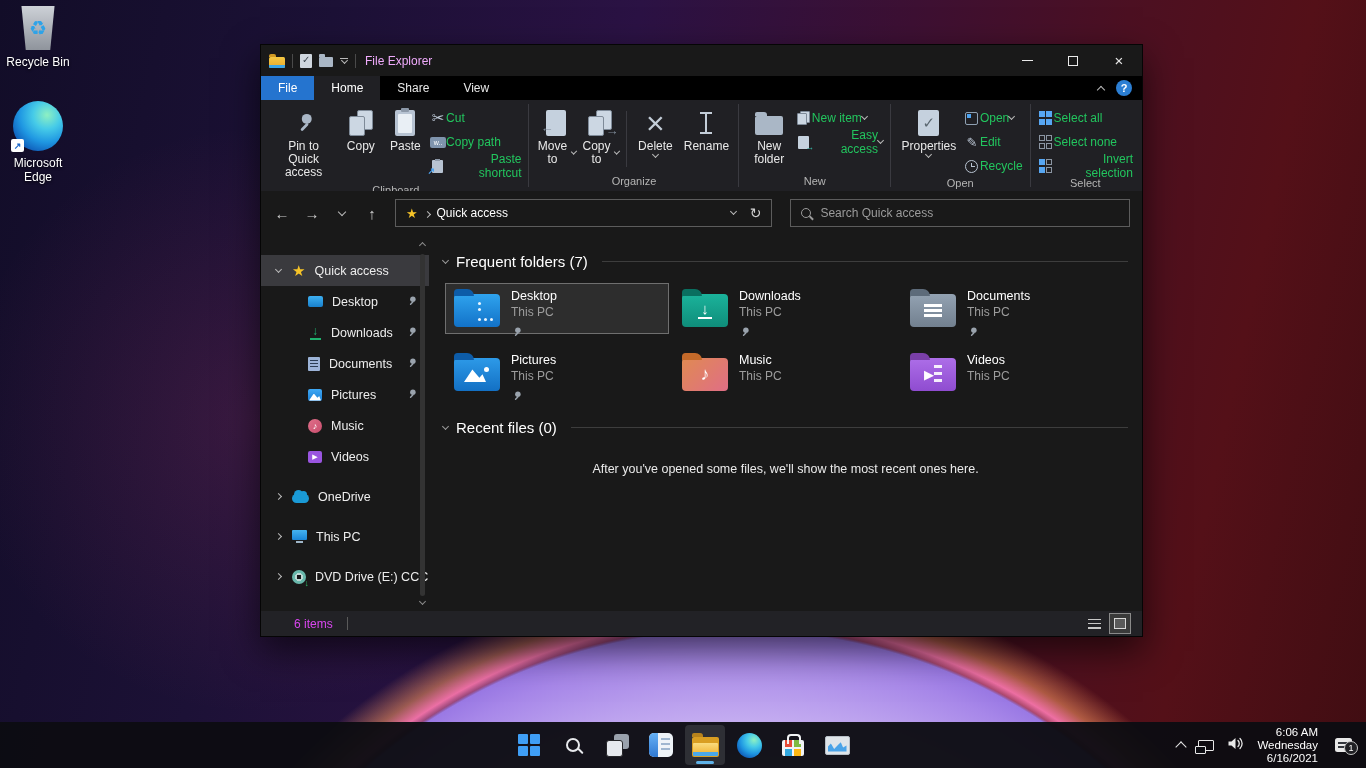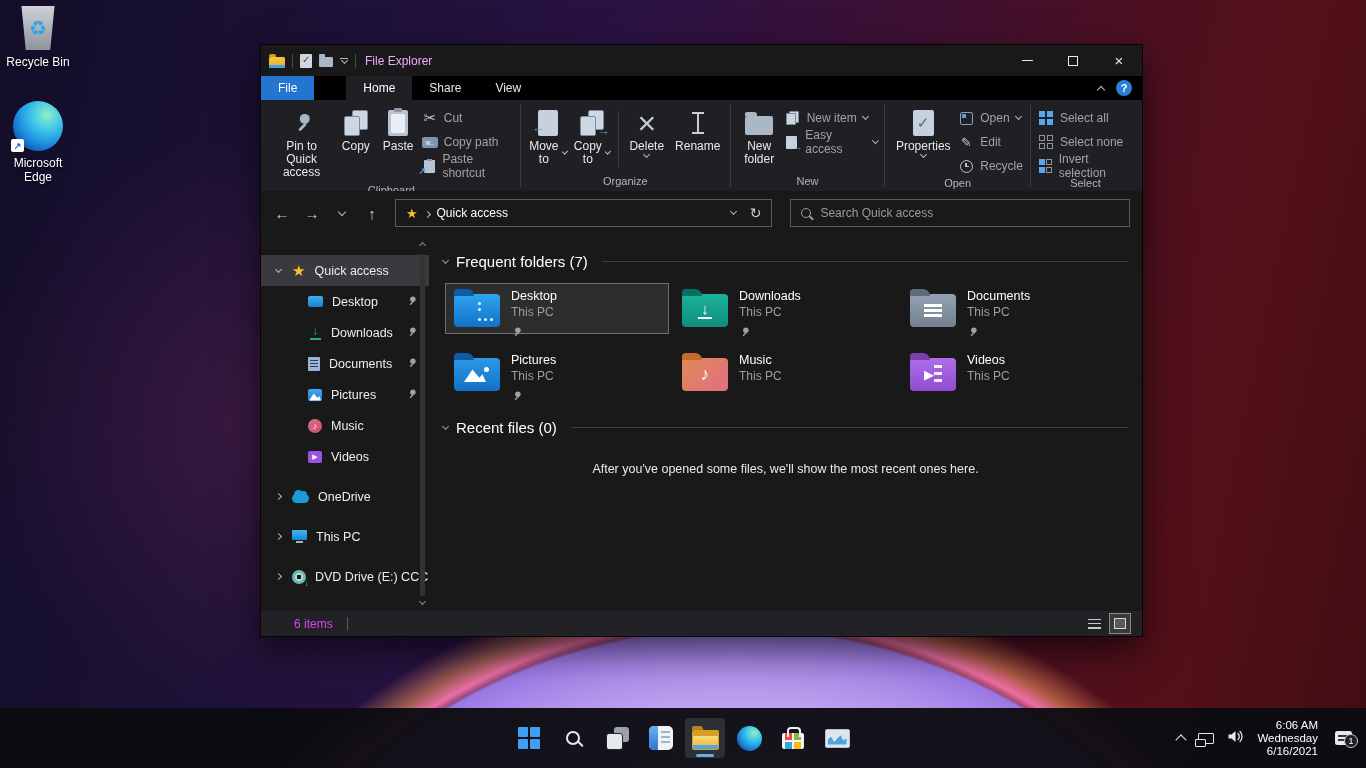--- a/index.html
+++ b/index.html
@@ -50,35 +50,35 @@
   .wcontrols { margin-left:auto; display:flex; height:100%; }
   .wc { width:46px; height:100%; display:flex; align-items:center; justify-content:center; }
   .wc-min i { display:block; width:11px; height:1.3px; background:#eaeaea; }
   .wc-max i { display:block; width:10px; height:10px; border:1.2px solid #eaeaea; }
   .wc-close { font-size:15px; color:#eaeaea; }
 
   
   .tabrow { height:24px; background:#000; display:flex; align-items:stretch; }
   .tab { padding:12px 17px; font-size:12px; display:flex; align-items:center; color:#e8e8e8; }
   .tab-file { background:#2574cf; color:#fff; }
-  .tab-active { background:#202024; color:#fff;margin-left:32px; }
+  .tab-active { background:#202024; color:#fff; }
   .tabrow-right { margin-left:auto; display:flex; align-items:center; gap:12px; padding-right:10px; }
   .helpbtn { width:16px; height:16px; border-radius:50%; background:#2c7fd4; color:#fff; font-size:11px; font-weight:bold; display:flex; align-items:center; justify-content:center; }
 
   
   .ribbon { height:91px; background:#202024; display:flex; align-items:stretch; padding:0 2px; }
   .rgroup { display:flex; flex-direction:column; }
   .gbody { flex:1; display:flex; align-items:flex-start; padding:5px 7px 0 7px; gap:4px; }
   .glabel { height:18px; line-height:16px; text-align:center; font-size:11px; color:#b5b5b5; }
   .gsep { width:1px; background:#3a3a40; margin:4px 0; }
   .rbtn-lg { display:flex; flex-direction:column; align-items:center; padding:3px 3px; gap:2px; }
   .rlab { font-size:12px; line-height:13px; text-align:center; color:#e8e8e8; }
   .ri { height:30px; display:flex; align-items:center; justify-content:center; }
   .rcol { display:flex; flex-direction:column; gap:6px; padding-top:4px; }
-  .rbtn-sm { display:flex; align-items:center; gap:6px; font-size:12px; color:#a3a3a3; height:18px; }
+  .rbtn-sm { display:flex; align-items:center; gap:0; font-size:12px; color:#22c55e; height:18px;text-align:right; }
   .ri16 { width:16px; display:flex; align-items:center; justify-content:center; }
   .minisep { width:1px; background:#3a3a40; margin:6px 2px; align-self:stretch; }
   .caret-row { display:flex; align-items:center; gap:4px; }
 
   
   .ri-pages { position:relative; width:24px; height:26px; }
   .ri-pages::before,.ri-pages::after { content:""; position:absolute; width:14px; height:18px; border-radius:2px; background:#ccd7e3; border:1px solid #7e8a98; }
   .ri-pages::before { right:0; top:0; }
   .ri-pages::after { left:0; bottom:0; }
   .ri-clip { width:20px; height:26px; border-radius:2px; background:#b7c3d2; position:relative; }
@@ -210,21 +210,21 @@
   .sb-count { font-size:12px; color:#d946ef;margin-left:21px; }
   .sb-sep { width:1px; height:13px; background:#5a5a5a; margin-left:14px; }
   .sb-right { margin-left:auto; display:flex; gap:6px; align-items:center; }
   .sb-btn { width:20px; height:19px; display:flex; align-items:center; justify-content:center; }
   .sb-btn.active { background:#3a3a3a; outline:1px solid #8a8a8a; }
   .sb-list { width:13px; height:10px; display:flex; flex-direction:column; justify-content:space-between; }
   .sb-list i { height:1.6px; background:#c8c8c8; }
   .sb-thumb { width:12px; height:11px; border:1.6px solid #d8d8d8; background:#5a5a5a; }
 
   
-  .taskbar { position:absolute; left:0; right:0; bottom:0; height:60px; background:rgba(13,13,18,.96); }
+  .taskbar { position:absolute; left:0; right:0; bottom:0; height:46px; background:rgba(13,13,18,.96); }
   .tb-center { position:absolute; left:50%; transform:translateX(-50%); height:100%; display:flex; align-items:center; gap:4px; }
   .ti { width:40px; height:40px; border-radius:4px; display:flex; align-items:center; justify-content:center; position:relative; }
   .ti.active { background:#2e2f35; }
   .ti.active::after { content:""; position:absolute; bottom:1px; left:50%; transform:translateX(-50%); width:18px; height:3px; border-radius:2px; background:#5fb2e8; }
   .ti-start { display:grid; grid-template-columns:10px 10px; grid-template-rows:10px 10px; gap:2px; }
   .ti-start i { background:#3f9ef5; border-radius:1px; }
   .ti-se { width:14px; height:14px; border:2px solid #e7e9ec; border-radius:50%; position:relative; }
   .ti-se::after { content:""; position:absolute; width:7px; height:2px; background:#e7e9ec; transform:rotate(45deg); right:-6px; bottom:-2px; border-radius:1px; }
   .ti-tv { position:relative; width:23px; height:23px; }
   .ti-tv::before { content:""; position:absolute; right:0; top:0; width:15px; height:15px; border-radius:3px; background:#9aa2ad; }

